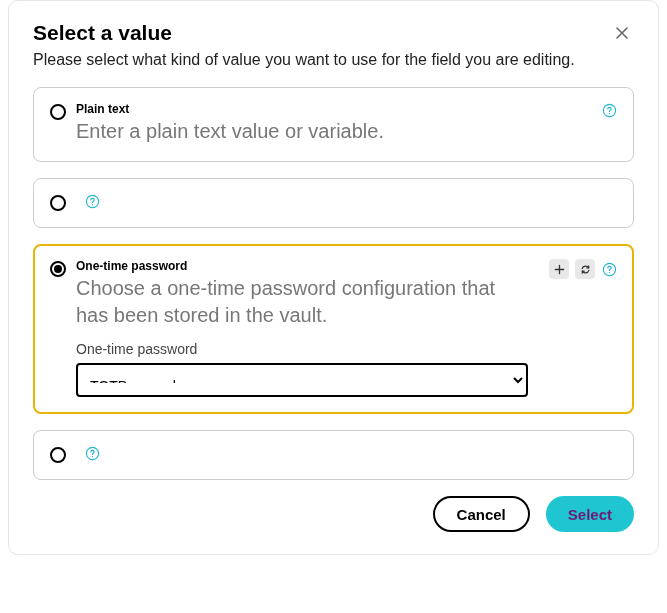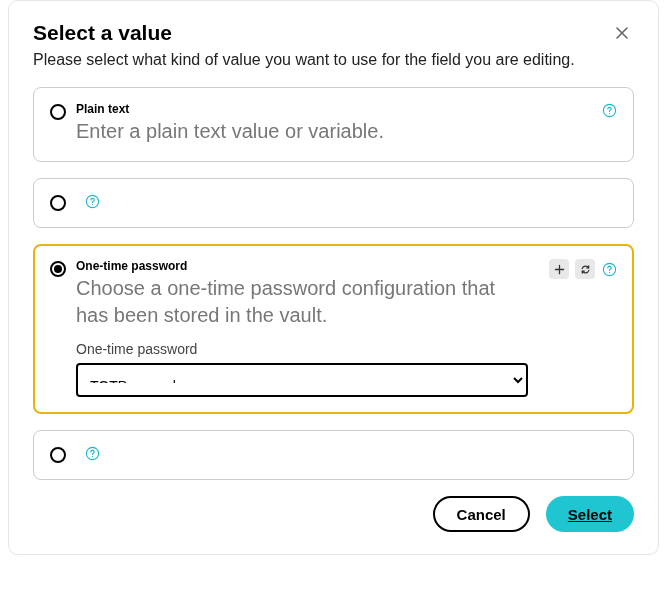--- a/index.html
+++ b/index.html
@@ -155,23 +155,22 @@
     font-weight: 600;
     cursor: pointer;
   }
   .btn-cancel {
     background: #fff;
     color: #000;
     border: 2px solid #000;
   }
   .btn-select {
     background: #1fc6d1;
-    color: #000000;
+    color: #701a75;
     border: none;
-    text-decoration: underline;
   }
 </style>
 </head>
 <body>
 
 <div class="modal">
   <div class="modal-header">
     <h1 class="modal-title">Select a value</h1>
     <button class="close-btn">
       <svg width="16" height="16" viewBox="0 0 16 16">

